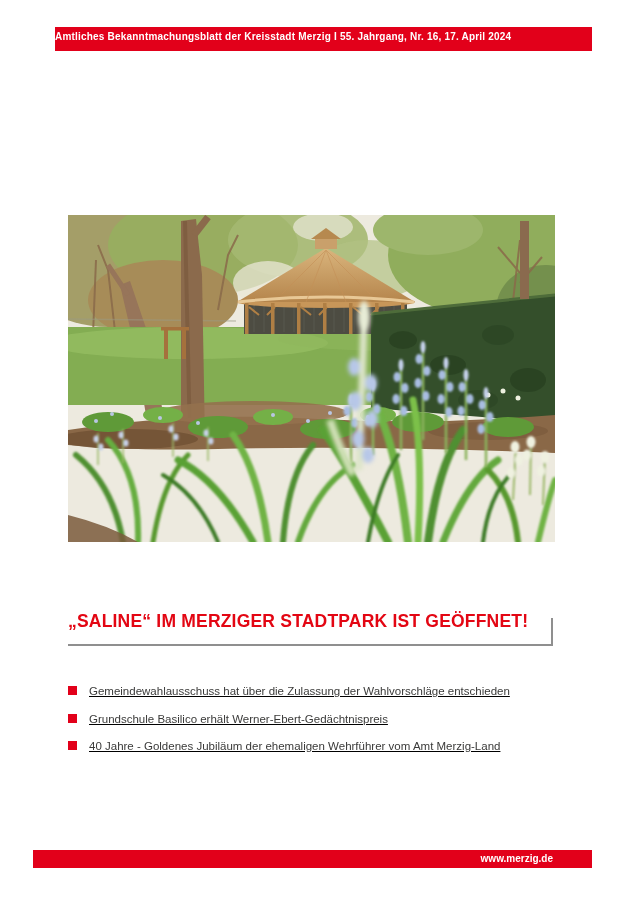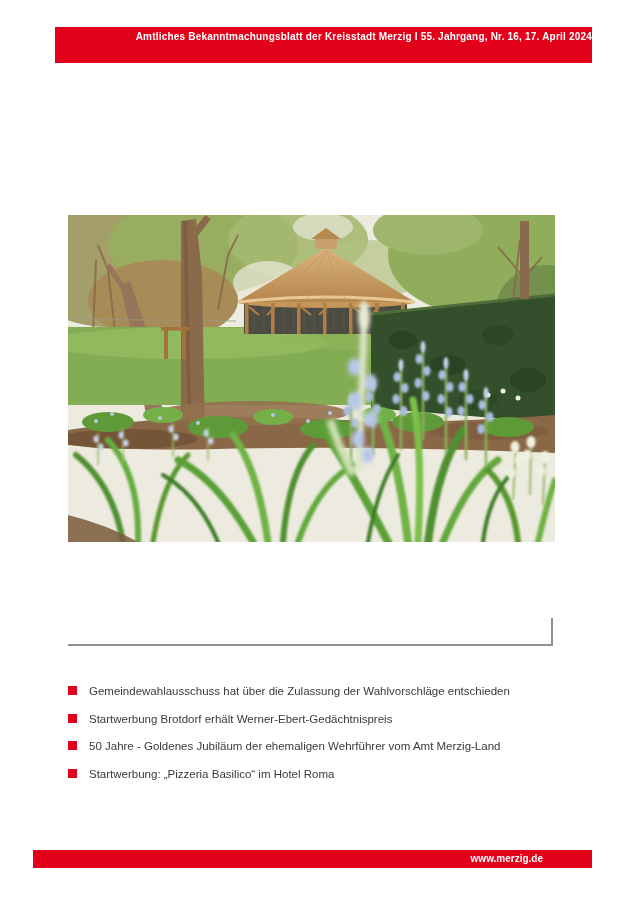--- a/index.html
+++ b/index.html
@@ -6,23 +6,23 @@
   .page{
     position:relative;width:625px;height:897px;background:#ffffff;
     font-family:"Liberation Sans",sans-serif;overflow:hidden;
   }
   
   .header-panel{
     position:absolute;left:33px;top:25px;width:559px;height:112px;
     background:linear-gradient(to right,#e2001a 0%,#e2001a 7%,#e64a33 20%,#f29e83 37%,#fbd6c8 52%,#fefaf7 66%,#ffffff 80%,#fdf6f4 100%);
   }
   .issue-banner{
-    position:absolute;left:55px;top:27px;width:537px;height:36px;
+    position:absolute;left:55px;top:27px;width:537px;height:24px;
     background:#e2001a;color:#ffffff;font-size:10px;font-weight:bold;
-    line-height:20px;text-align:right;letter-spacing:0.2px;white-space:nowrap;
+    line-height:20px;text-align:left;letter-spacing:0.2px;white-space:nowrap;
   }
   .logo{position:absolute;left:70px;top:35px;width:90px;height:100px;color:#fff;}
   .logo-monogram{
     position:absolute;left:2px;top:0;
     font-family:"DejaVu Serif","Liberation Serif",serif;
     font-size:75px;line-height:1;letter-spacing:-3px;
     transform:scaleX(0.70);transform-origin:left top;color:#fff;
   }
   .logo-ascender{position:absolute;left:6px;top:25px;width:4.5px;height:14px;background:#fff;}
   .logo-wordmark{
@@ -40,29 +40,29 @@
   
   .headline{
     position:absolute;left:68px;top:611px;width:500px;
     color:#e30613;font-size:17.5px;font-weight:bold;letter-spacing:0.2px;white-space:nowrap;
   }
   .headline-rule{
     position:absolute;left:68px;top:618px;width:483px;height:26px;
     border-bottom:2px solid #8f8f8f;border-right:2px solid #8f8f8f;
   }
   
-  .bullet-list{position:absolute;left:68px;top:684px;width:530px;list-style:none;margin:0;padding:0;}
+  .bullet-list{position:absolute;left:68px;top:684px;width:530px;list-style:none;margin:0;padding:0;text-decoration:underline;}
   .bullet-item{display:flex;align-items:flex-start;margin-bottom:13.5px;height:14px;}
   .bullet-square{flex:0 0 9px;width:9px;height:9px;background:#e2001a;margin-top:2px;margin-right:12px;}
   .bullet-text{font-size:11.5px;line-height:14px;color:#3a3a39;white-space:nowrap;}
   
   .footer-bar{
     position:absolute;left:33px;top:850px;width:559px;height:18px;background:#e2001a;
     color:#fff;font-size:10px;font-weight:bold;line-height:18px;
-    text-align:right;box-sizing:border-box;padding-right:49px;
+    text-align:right;box-sizing:border-box;padding-right:39px;
   }
   .footer-bar a{color:#fff;text-decoration:none;}
 </style>
 </head>
 <body>
 
 <div class="page">
 
   <div class="issue-banner">Amtliches Bekanntmachungsblatt der Kreisstadt Merzig I 55. Jahrgang, Nr. 16, 17. April 2024</div>
 
@@ -295,38 +295,35 @@
           <ellipse cx="290" cy="224" rx="6.5" ry="9"></ellipse>
             <ellipse cx="300" cy="240" rx="6" ry="8"></ellipse>
         </g>
         <path d="M285 260 Q270 230 262 205" stroke="#cfe0b5" stroke-width="8" fill="none"></path>
       </g>
 
       <path d="M0 300 Q40 310 70 327 L0 327 Z" fill="#7a5a3c" opacity="0.85"></path>
     </svg>
   </div>
 
+  <div class="headline">„SALINE“ IM MERZIGER STADTPARK IST GEÖFFNET!</div>
   <div class="headline-rule"></div>
 
   <ul class="bullet-list">
     <li class="bullet-item">
       <span class="bullet-square"></span>
       <span class="bullet-text">Gemeindewahlausschuss hat über die Zulassung der Wahlvorschläge entschieden</span>
     </li>
     <li class="bullet-item">
       <span class="bullet-square"></span>
-      <span class="bullet-text">Startwerbung Brotdorf erhält Werner-Ebert-Gedächtnispreis</span>
+      <span class="bullet-text">Grundschule Basilico erhält Werner-Ebert-Gedächtnispreis</span>
     </li>
     <li class="bullet-item">
       <span class="bullet-square"></span>
-      <span class="bullet-text">50 Jahre - Goldenes Jubiläum der ehemaligen Wehrführer vom Amt Merzig-Land</span>
-    </li>
-    <li class="bullet-item">
-      <span class="bullet-square"></span>
-      <span class="bullet-text">Startwerbung: „Pizzeria Basilico“ im Hotel Roma</span>
+      <span class="bullet-text">40 Jahre - Goldenes Jubiläum der ehemaligen Wehrführer vom Amt Merzig-Land</span>
     </li>
   </ul>
 
   <div class="footer-bar">
     <a href="#">www.merzig.de</a>
   </div>
 
 </div>
 
 </body></html>

